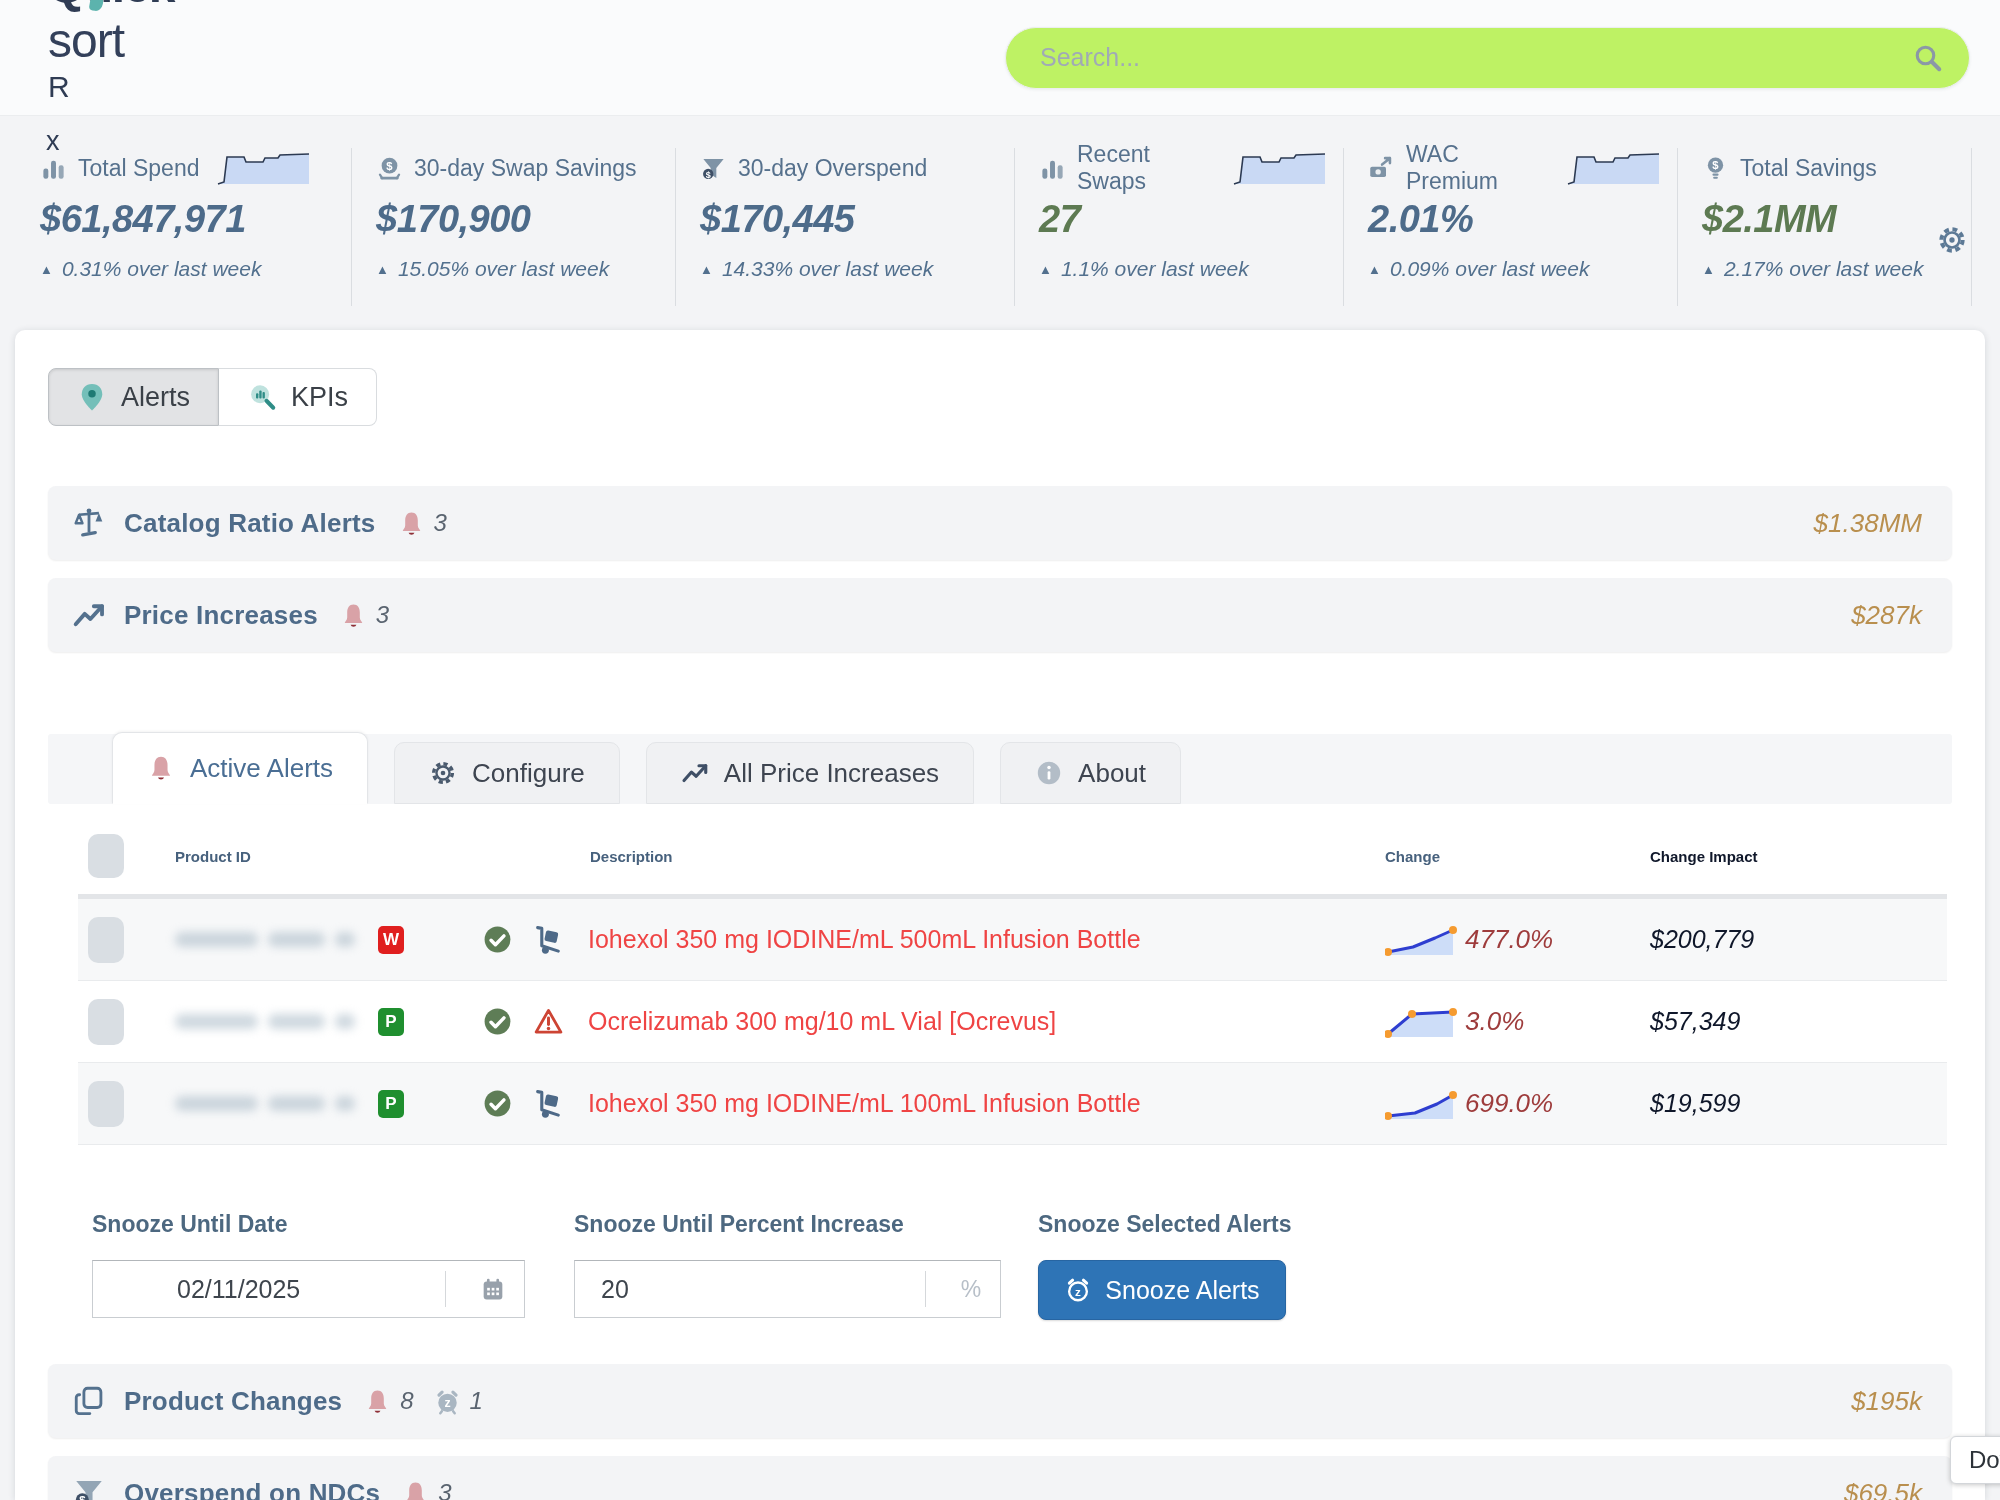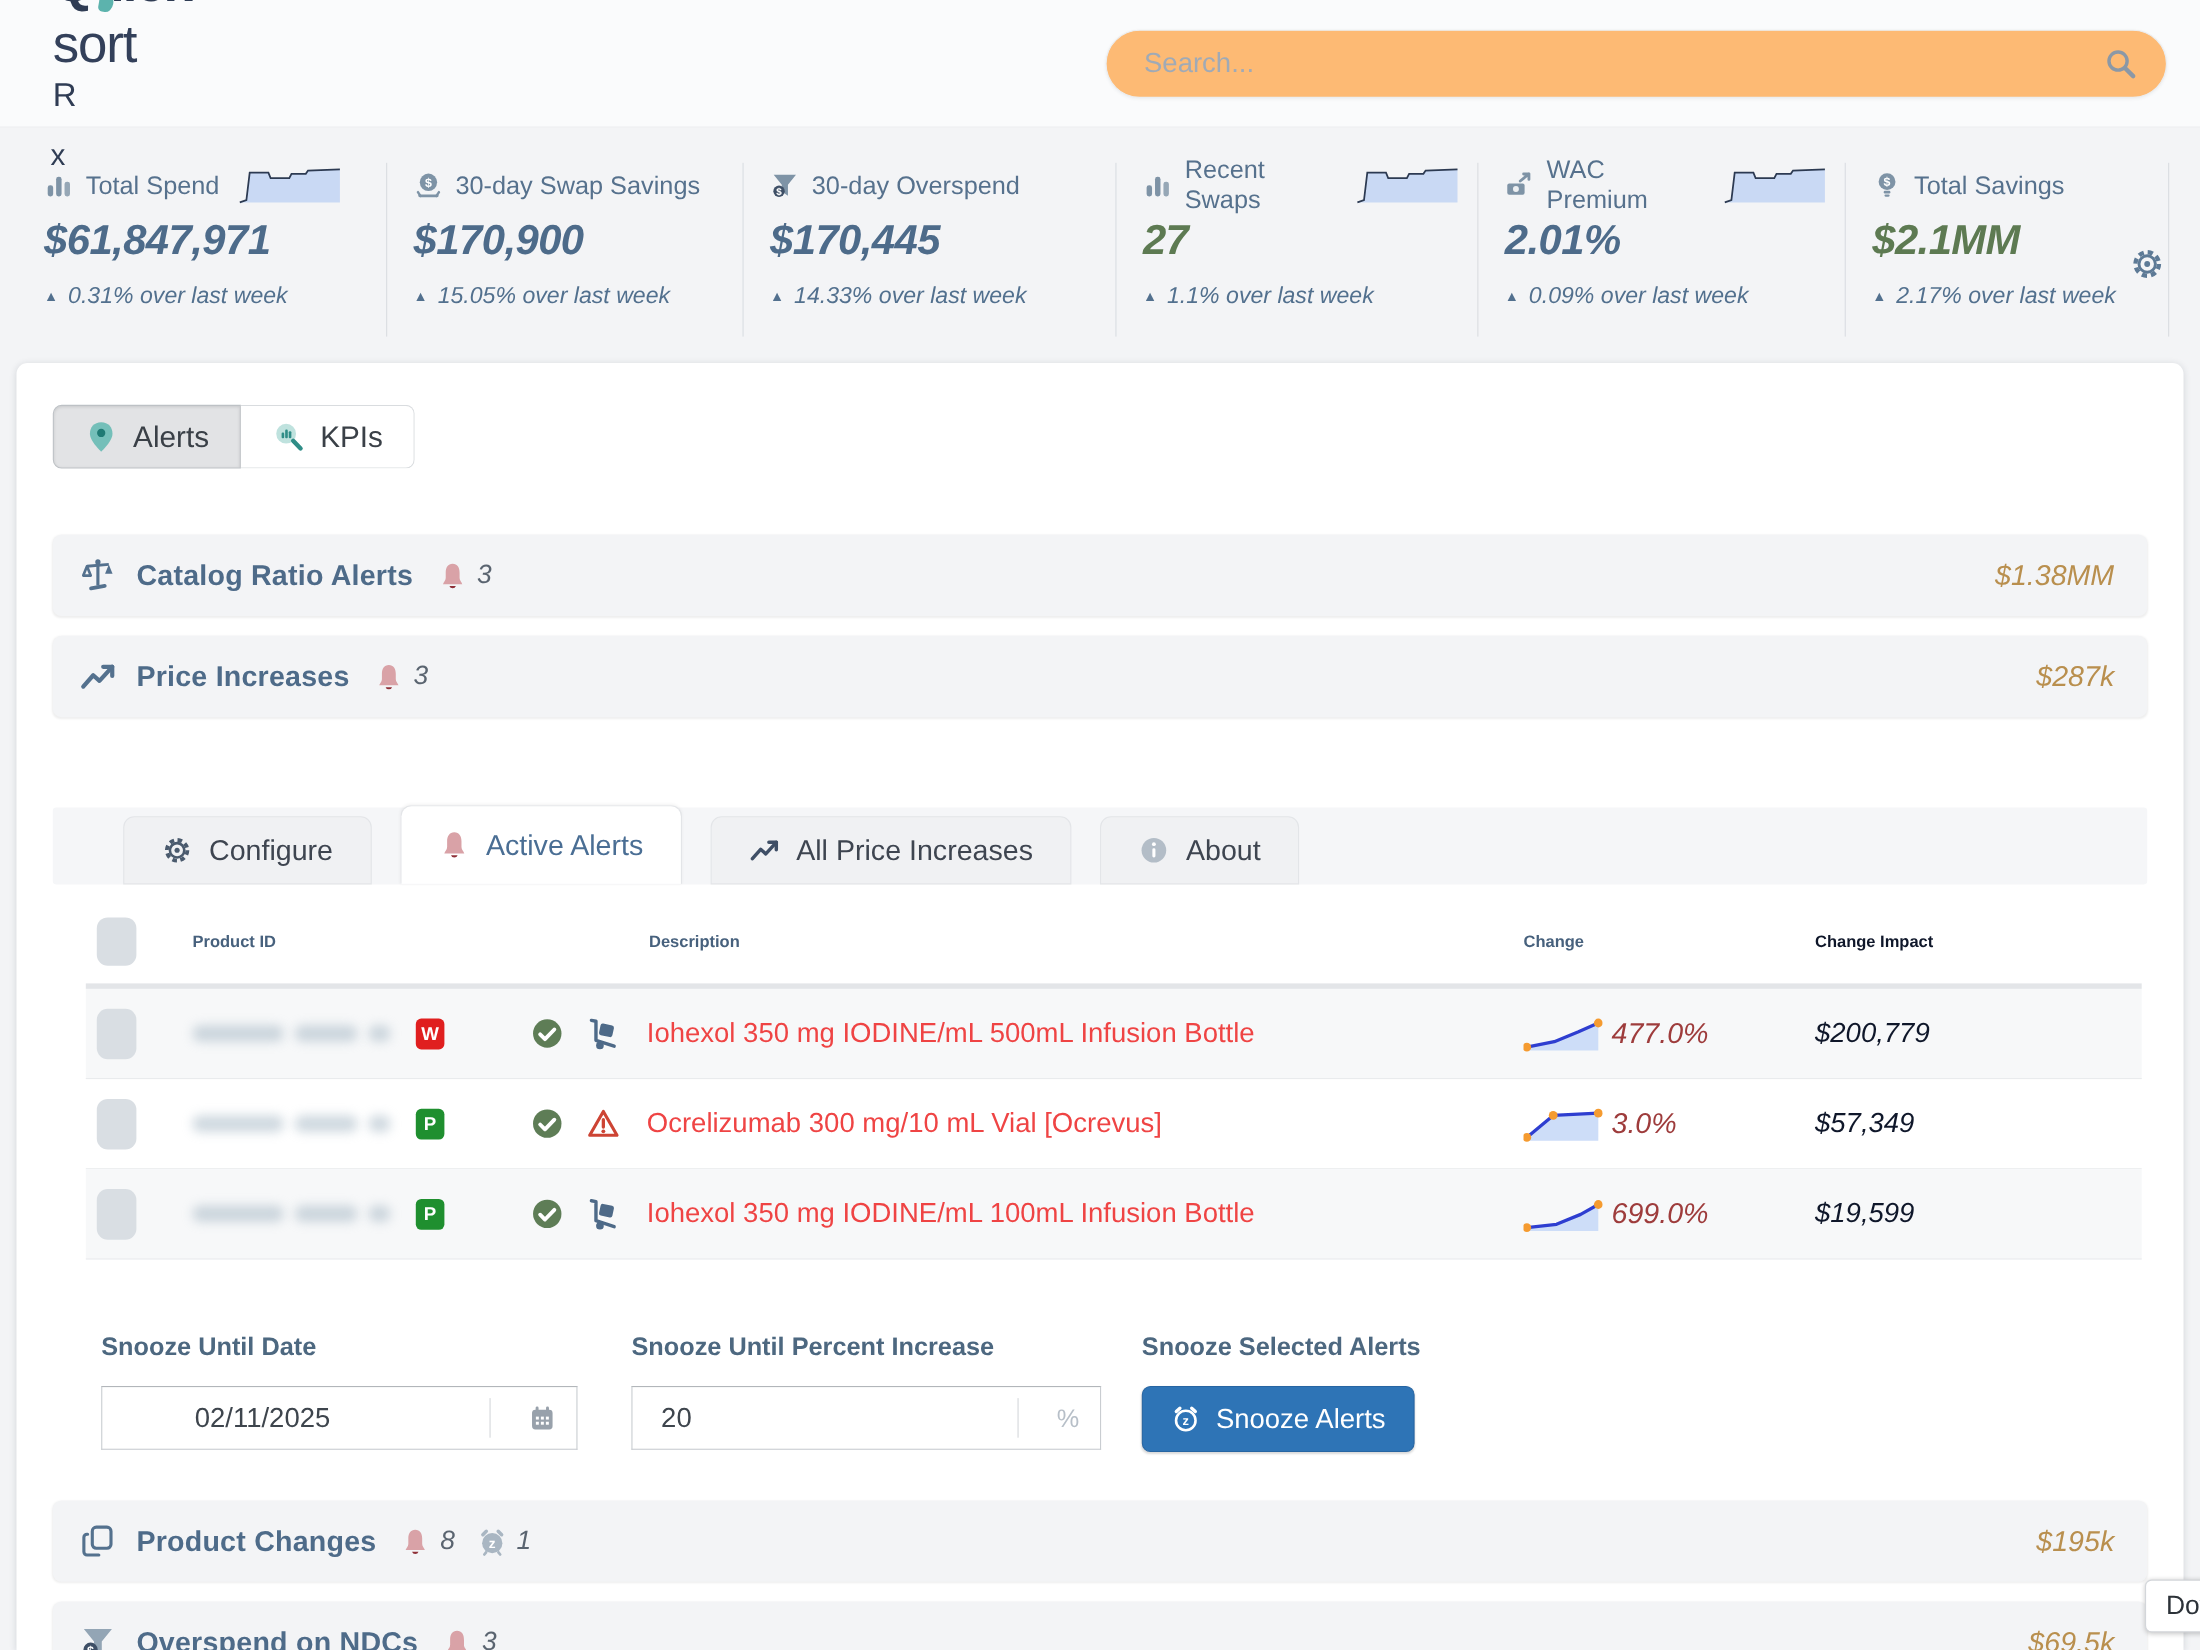--- a/index.html
+++ b/index.html
@@ -18,21 +18,21 @@
     padding:0 30px 0 48px;
   }
   .logo { font-size:48px; color:#2f3c54; display:flex; align-items:baseline; position:relative;flex-direction:column; }
   .logo .lq { font-weight:700; letter-spacing:-1.5px; position:relative; }
   .logo .lq::after { content:""; position:absolute; left:42px; top:36px; width:13px; height:17px;
     background:#5cb3ad; border-radius:50% 50% 50% 4px; transform:rotate(10deg); }
   .logo .ls { font-weight:400; letter-spacing:-1px; color:#33405a; }
   .logo .rx-r { font-size:30px; font-weight:400; align-self:flex-start; margin-top:2px; }
   .logo .rx-x { font-size:27px; font-weight:400; align-self:flex-start; margin-top:22px; margin-left:-2px; }
   .searchbar {
-    width:965px; height:62px; background:#fdba74; border:1px solid #eceef0; border-radius:31px;
+    width:965px; height:62px; background:#bef264; border:1px solid #eceef0; border-radius:31px;
     display:flex; align-items:center; padding:0 26px 0 34px; box-shadow:0 1px 3px rgba(40,50,70,.07);gap:36px;
   }
   .searchbar input { flex:1; border:none; outline:none; font-size:25px; color:#3c4652;
     font-family:"Liberation Sans", sans-serif; background:transparent; }
   .searchbar input::placeholder { color:#a0aab6; }
   
   .kpi-strip { display:flex; padding:32px 0 0 40px; height:190px; position:relative; }
   .kpi { padding-right:16px; margin-right:24px; border-right:1px solid #dadde1; }
   .kpi:last-child { border-right:none; }
   .kpi-head { display:flex; align-items:center; gap:11px; color:#56718d; font-size:23px; height:40px; }
@@ -320,38 +320,38 @@
             <path d="M9.4,20.2 A2.7,2.4 0 0 0 14.6,20.2 Z" fill="#8e2f37"></path>
           </svg>
         </span>
     <span class="gcount">3</span>
 
     <span class="gamount">$287k</span>
   </div>
     </div>
 
   <div class="tabstrip" id="tabstrip">
+      <div class="tab active">
+    <span>
+          <svg width="28" height="28" viewBox="0 0 24 24">
+            <path d="M12,2.3 C8.2,2.3 6.4,5.4 6.4,9.4 L6.4,13.8 C6.4,16 4.6,17.2 4.2,18.7 L19.8,18.7 C19.4,17.2 17.6,16 17.6,13.8 L17.6,9.4 C17.6,5.4 15.8,2.3 12,2.3 Z" fill="#d9a2a7"></path>
+            <path d="M9.4,20.2 A2.7,2.4 0 0 0 14.6,20.2 Z" fill="#8e2f37"></path>
+          </svg>
+        </span>
+    <span>Active Alerts</span>
+  </div>
       <div class="tab ">
     <span>
           <svg width="28" height="28" viewBox="0 0 24 24">
             <circle cx="12" cy="12" r="8" fill="none" stroke="#4a5a6d" stroke-width="3" stroke-dasharray="3.6 2.7"></circle>
             <circle cx="12" cy="12" r="5.6" fill="none" stroke="#4a5a6d" stroke-width="2"></circle>
             <circle cx="12" cy="12" r="2" fill="#4a5a6d"></circle>
           </svg>
         </span>
     <span>Configure</span>
-  </div>
-      <div class="tab active">
-    <span>
-          <svg width="28" height="28" viewBox="0 0 24 24">
-            <path d="M12,2.3 C8.2,2.3 6.4,5.4 6.4,9.4 L6.4,13.8 C6.4,16 4.6,17.2 4.2,18.7 L19.8,18.7 C19.4,17.2 17.6,16 17.6,13.8 L17.6,9.4 C17.6,5.4 15.8,2.3 12,2.3 Z" fill="#d9a2a7"></path>
-            <path d="M9.4,20.2 A2.7,2.4 0 0 0 14.6,20.2 Z" fill="#8e2f37"></path>
-          </svg>
-        </span>
-    <span>Active Alerts</span>
   </div>
       <div class="tab ">
     <span>
           <svg width="28" height="28" viewBox="0 0 24 24">
             <path d="M2.6,18.5 L9,11.2 L13,14.8 L21.2,5.8" fill="none" stroke="#3f4f66" stroke-width="2.7" stroke-linejoin="round" stroke-linecap="round"></path>
             <path d="M15.4,5.8 L21.2,5.8 L21.2,11.6" fill="none" stroke="#3f4f66" stroke-width="2.7" stroke-linecap="round" stroke-linejoin="round"></path>
           </svg>
         </span>
     <span>All Price Increases</span>
   </div>

